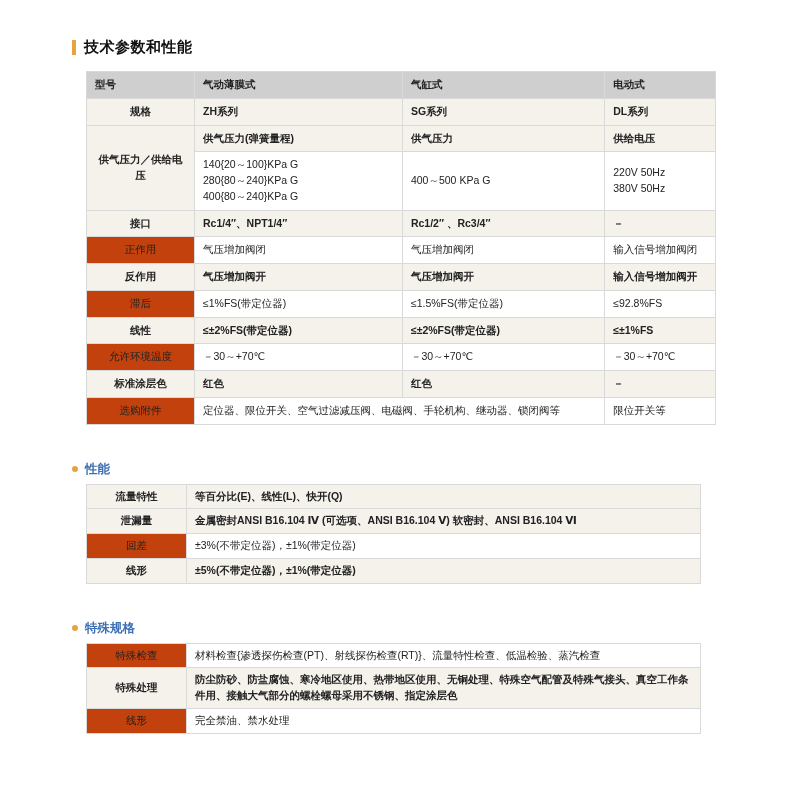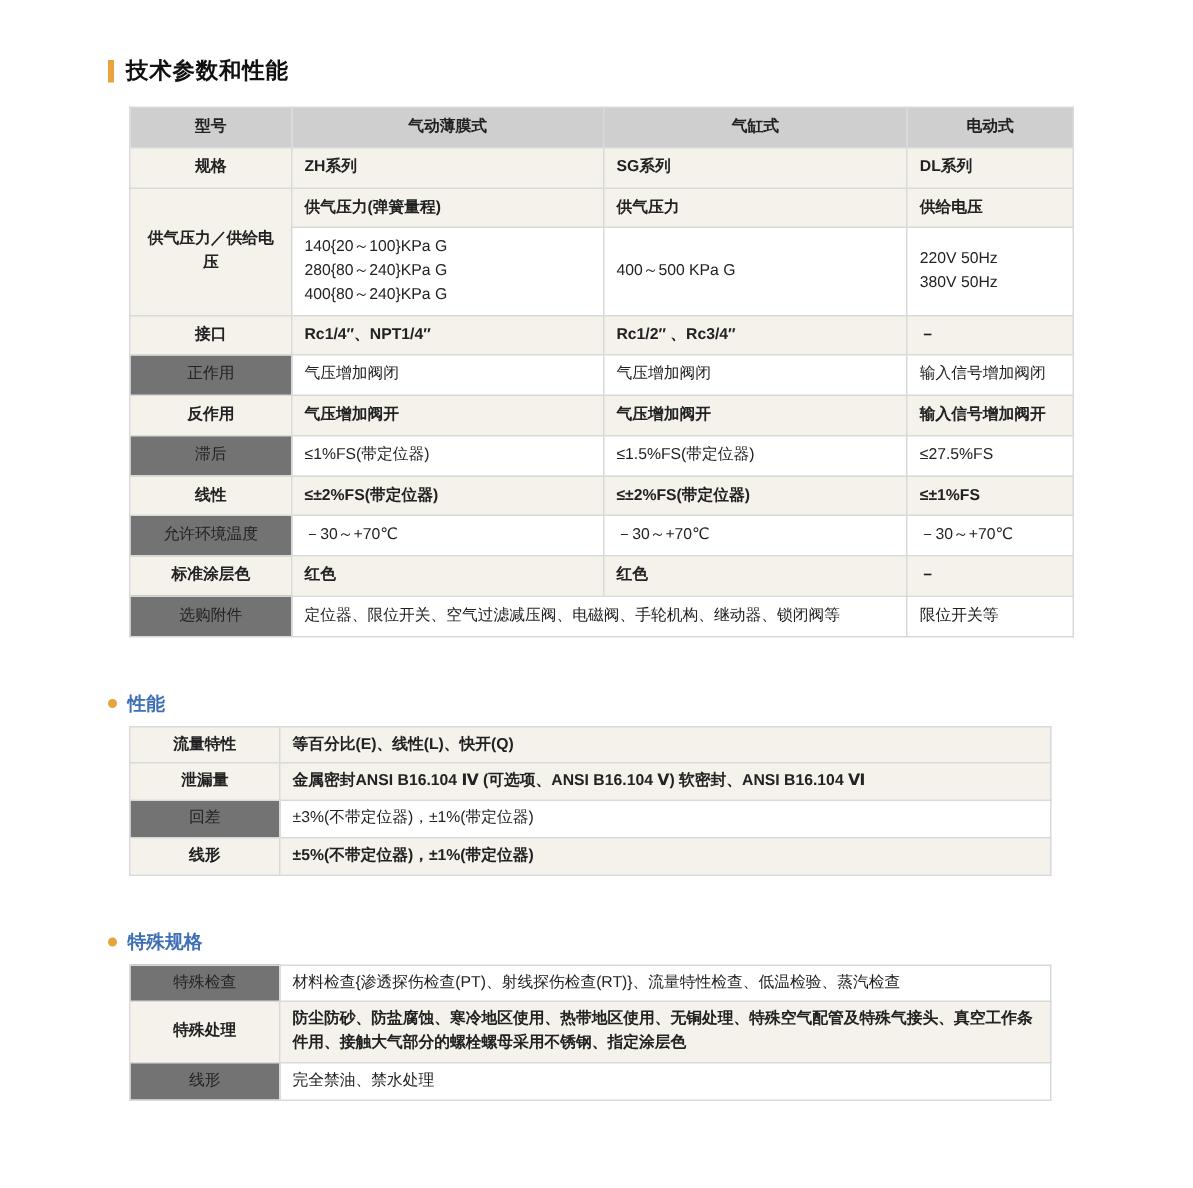--- a/index.html
+++ b/index.html
@@ -57,25 +57,25 @@
   table.t-small td, table.t-small th {
     border: 1px solid #d9d9d9;
     padding: 4px 8px;
     vertical-align: middle;
     line-height: 1.5;
   }
 
   .hdr {
     background: #cfcfcf;
     font-weight: bold;
-    text-align: center;
+    text-align: left;
     height: 24px;
   }
   .lbl {
-    background: #737373;
+    background: #c2410c;
     text-align: center;
     font-weight: normal;
     width: 108px;
   }
   .t-small .lbl { width: 100px; }
   .row-alt td { background: #f5f2ec; font-weight: bold; }
   .cell { background: #ffffff; }
   .multi { white-space: pre-line; }
 </style>
 </head>
@@ -137,21 +137,21 @@
         <td class="lbl">反作用</td>
         <td>气压增加阀开</td>
         <td>气压增加阀开</td>
         <td>输入信号增加阀开</td>
       </tr>
 
       <tr>
         <td class="lbl">滞后</td>
         <td class="cell">≤1%FS(带定位器)</td>
         <td class="cell">≤1.5%FS(带定位器)</td>
-        <td class="cell">≤27.5%FS</td>
+        <td class="cell">≤92.8%FS</td>
       </tr>
 
       <tr class="row-alt">
         <td class="lbl">线性</td>
         <td>≤±2%FS(带定位器)</td>
         <td>≤±2%FS(带定位器)</td>
         <td>≤±1%FS</td>
       </tr>
 
       <tr>

